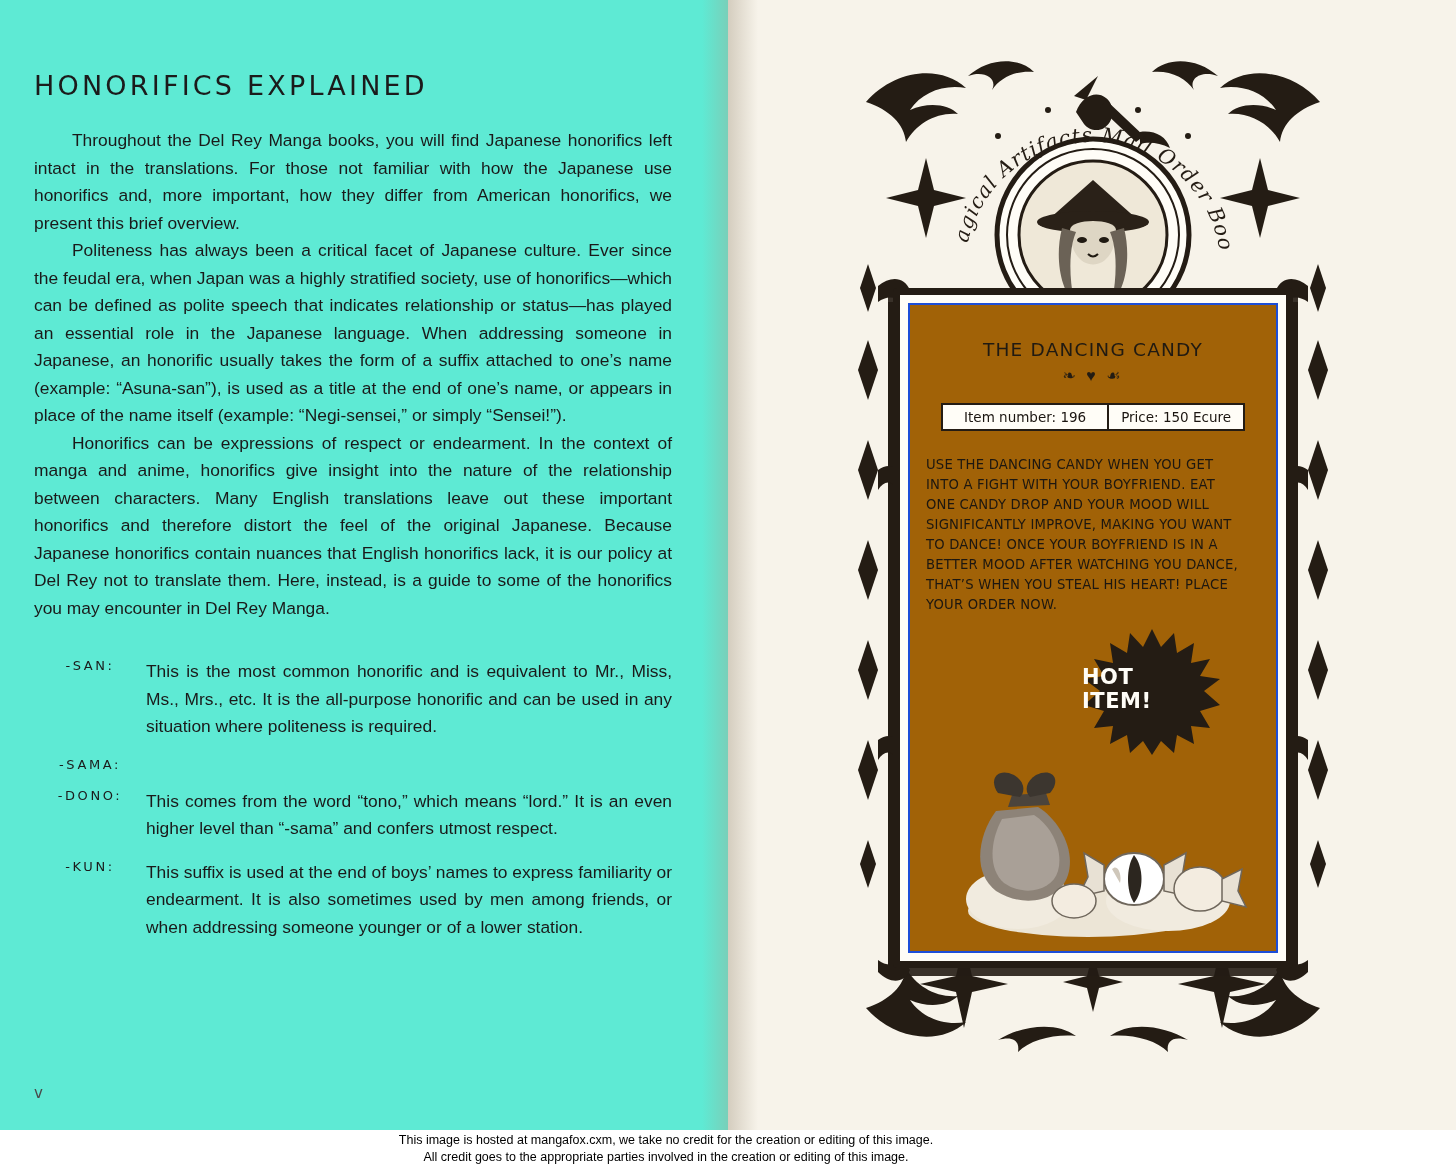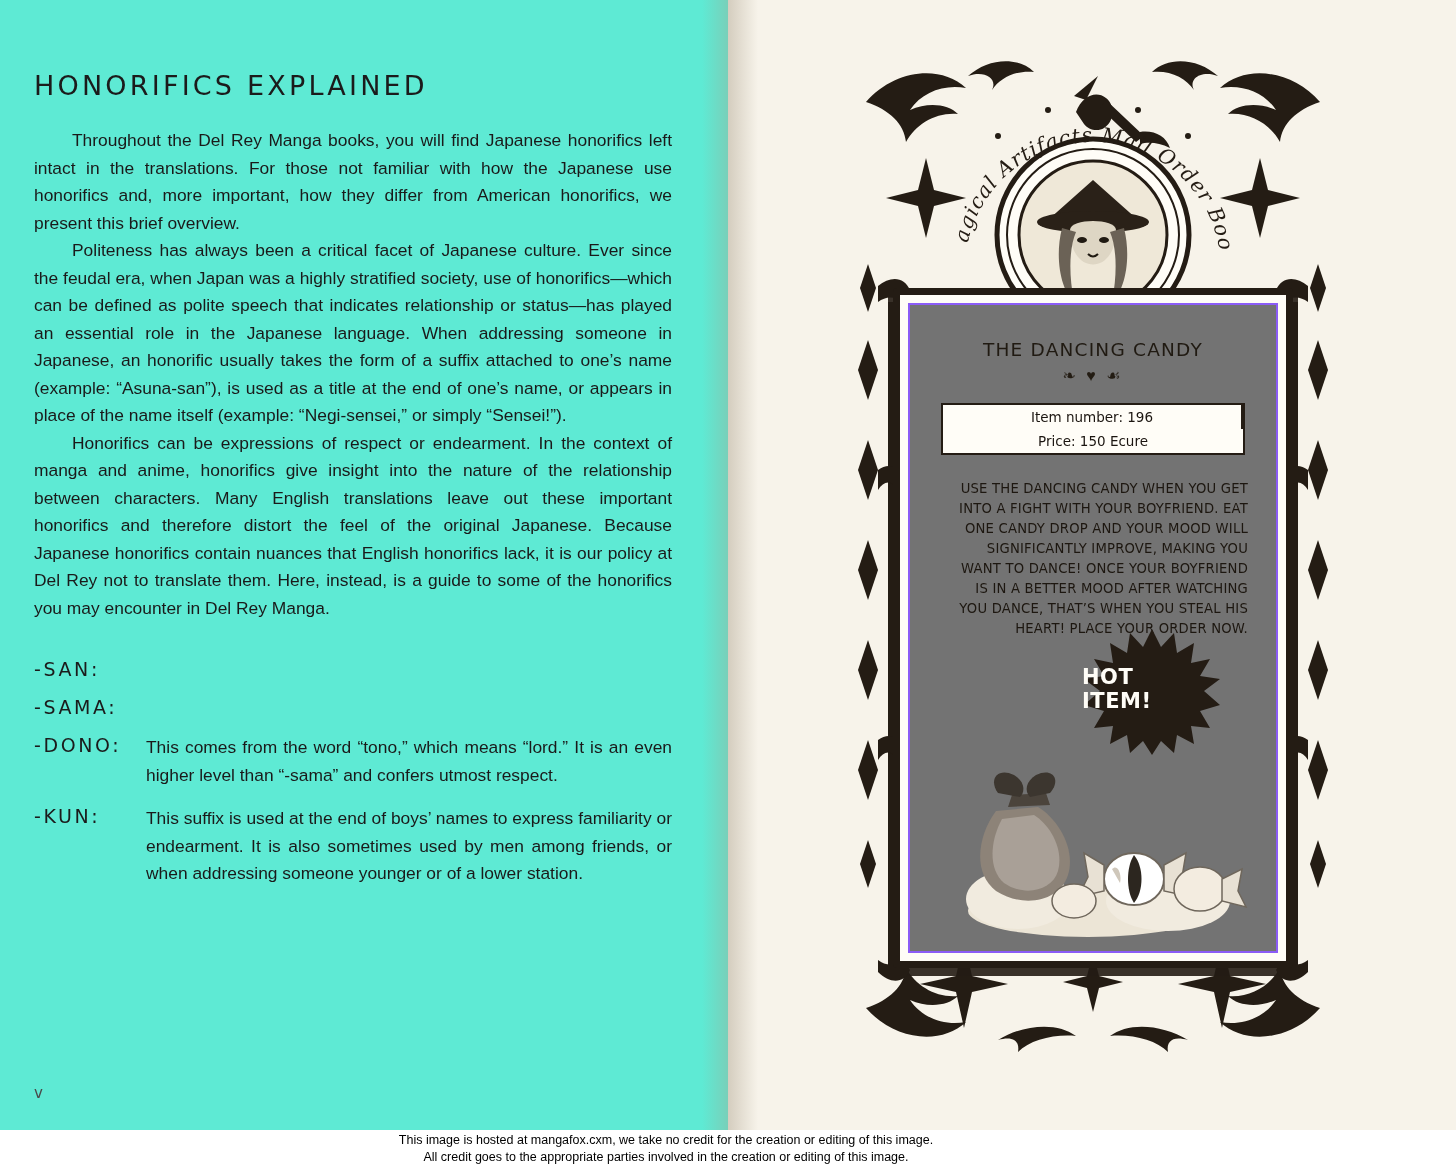--- a/index.html
+++ b/index.html
@@ -59,26 +59,26 @@
   }
   .honorific-list {
     margin-top: 36px;
   }
   .honorific-row {
     display: flex;
     margin-bottom: 16px;
   }
   .honorific-term {
     font-family: "DejaVu Sans", sans-serif;
-    font-size: 19px;
+    font-size: 13px;
     letter-spacing: 2.6px;
     color: #1b1b1b;
     width: 112px;
     flex: 0 0 112px;
-    text-align: left;
+    text-align: center;
     padding-left: 0px;
     white-space: nowrap;
   }
   .honorific-def {
     font-size: 17.4px;
     line-height: 27.5px;
     color: #1a1a1a;
     text-align: justify;
     flex: 1;
     padding-right: 8px;
@@ -130,26 +130,26 @@
     top: 248px;
     width: 400px;
     height: 680px;
     border: 7px solid #241c14;
     border-radius: 4px;
     background: #fffdf7;
     box-sizing: border-box;
     padding: 8px;
   }
   .scroll-inner {
-    border: 2px solid #8b5cf6;
+    border: 2px solid #1d4ed8;
     width: 100%;
     height: 100%;
     box-sizing: border-box;
     position: relative;
-    background: #737373;
+    background: #a16207;
     overflow: hidden;
   }
   .ad-title {
     text-align: center;
     font-family: "DejaVu Sans", sans-serif;
     font-size: 18.5px;
     letter-spacing: 1.2px;
     color: #201a12;
     margin-top: 34px;
     font-weight: 400;
@@ -163,37 +163,36 @@
   }
   .item-bar {
     margin: 18px auto 0 auto;
     width: 300px;
     border: 2px solid #241c14;
     display: flex;
     background: #fffdf7;
     font-family: "DejaVu Sans", sans-serif;
     font-size: 13.5px;
     color: #1b1510;
-    flex-direction: column;
   }
   .item-bar .cell {
     padding: 4px 6px;
     text-align: center;
     white-space: nowrap;
   }
   .item-bar .cell.left {
     flex: 1.25;
     border-right: 2px solid #241c14;
   }
   .item-bar .cell.right {
     flex: 1;
   }
   .ad-copy {
-    margin: 24px 28px 0 40px;
-    text-align: right;
+    margin: 24px 28px 0 16px;
+    text-align: left;
     font-family: "DejaVu Sans", sans-serif;
     font-size: 13.2px;
     line-height: 20px;
     color: #1d1710;
     letter-spacing: 0.2px;
   }
   
   .hot-badge {
     position: absolute;
     left: 172px;
@@ -248,20 +247,21 @@
     <h1 class="chapter-title">HONORIFICS EXPLAINED</h1>
 
     <p class="body-par">Throughout the Del Rey Manga books, you will find Japanese honorifics left intact in the translations. For those not familiar with how the Japanese use honorifics and, more important, how they differ from American honorifics, we present this brief overview.</p>
     <p class="body-par">Politeness has always been a critical facet of Japanese culture. Ever since the feudal era, when Japan was a highly stratified society, use of honorifics—which can be defined as polite speech that indicates relationship or status—has played an essential role in the Japanese language. When addressing someone in Japanese, an honorific usually takes the form of a suffix attached to one’s name (example: “Asuna-san”), is used as a title at the end of one’s name, or appears in place of the name itself (example: “Negi-sensei,” or simply “Sensei!”).</p>
     <p class="body-par">Honorifics can be expressions of respect or endearment. In the context of manga and anime, honorifics give insight into the nature of the relationship between characters. Many English translations leave out these important honorifics and therefore distort the feel of the original Japanese. Because Japanese honorifics contain nuances that English honorifics lack, it is our policy at Del Rey not to translate them. Here, instead, is a guide to some of the honorifics you may encounter in Del Rey Manga.</p>
 
     <div class="honorific-list">
 
       <div class="honorific-row">
         <div class="honorific-term">-SAN:</div>
+        <div class="honorific-def">This is the most common honorific and is equivalent to Mr., Miss, Ms., Mrs., etc. It is the all-purpose honorific and can be used in any situation where politeness is required.</div>
       </div>
 
       <div class="honorific-row">
         <div class="honorific-term">-SAMA:</div>
       </div>
 
       <div class="honorific-row">
         <div class="honorific-term">-DONO:</div>
         <div class="honorific-def">This comes from the word “tono,” which means “lord.” It is an even higher level than “-sama” and confers utmost respect.</div>
       </div>

